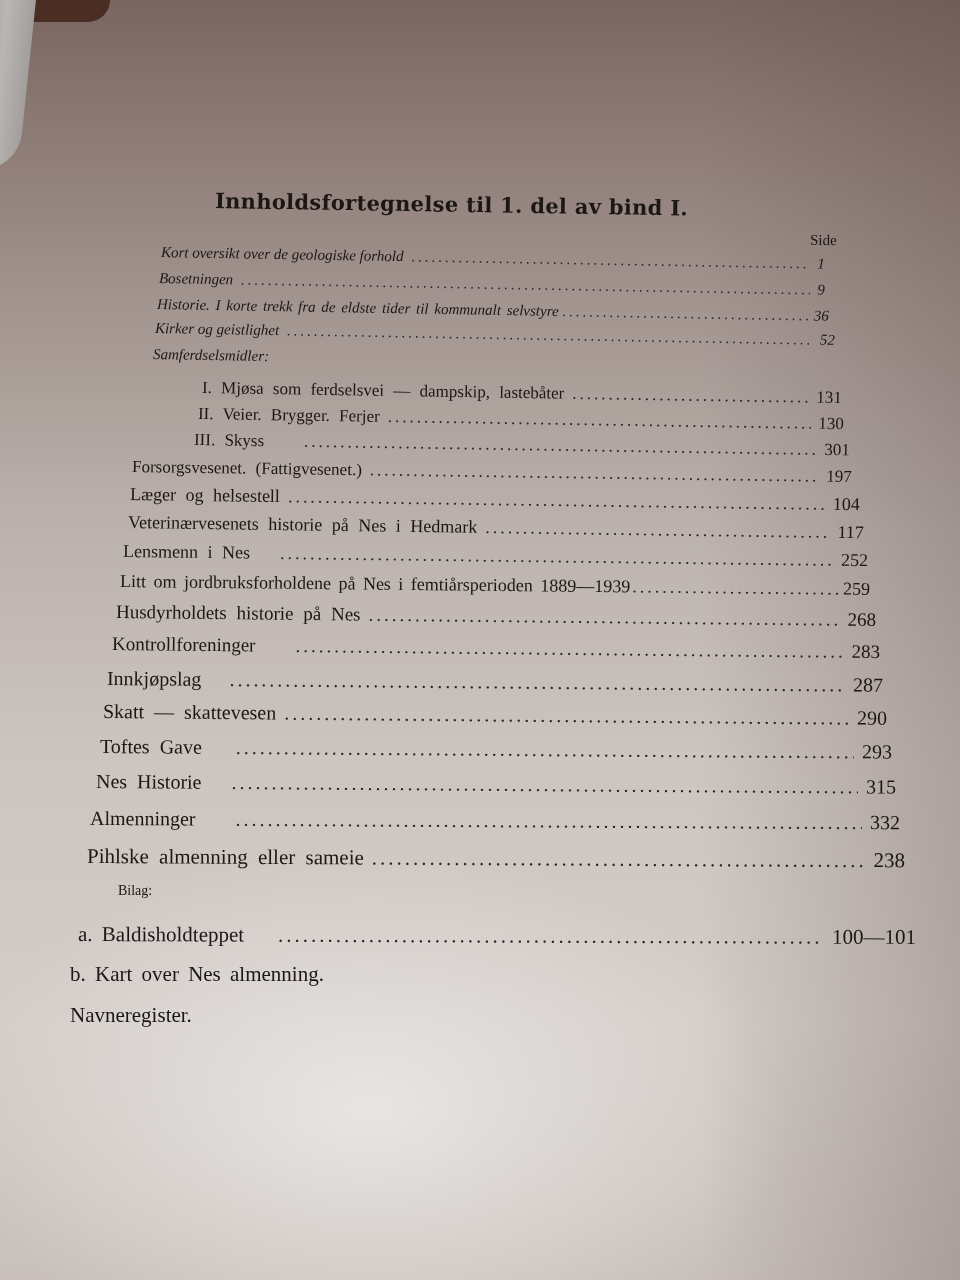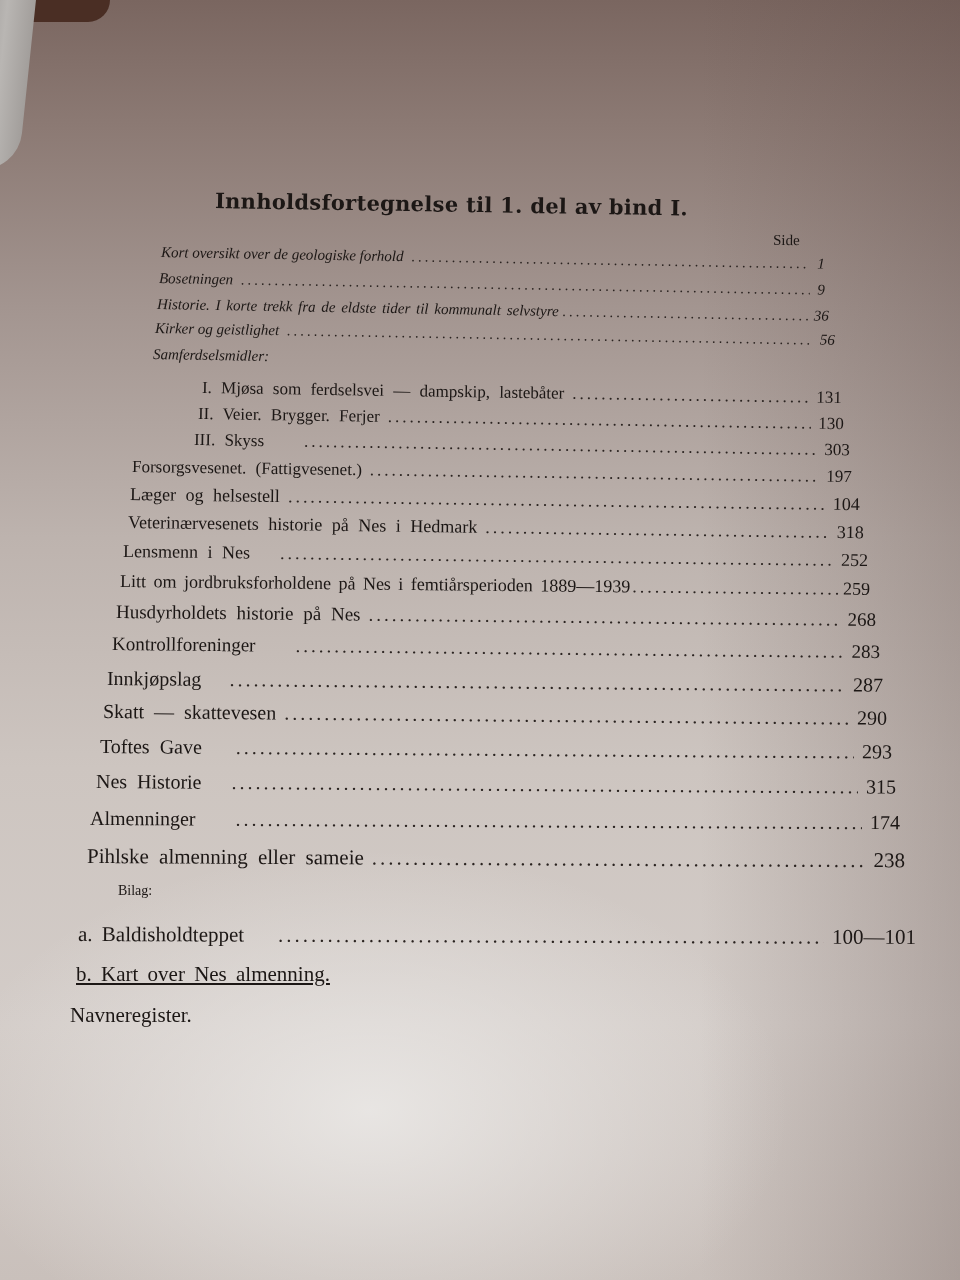--- a/index.html
+++ b/index.html
@@ -46,21 +46,21 @@
       font-family: "DejaVu Serif", "Liberation Serif", serif;
       font-weight: bold;
       font-size: 21px;
       letter-spacing: 0.3px;
       transform: rotate(0.9deg);
       transform-origin: left center;
       white-space: nowrap;
     }
     .side-label {
       position: absolute;
-      left: 773px;
+      left: 810px;
       top: 232px;
       font-size: 15px;
       transform: rotate(1deg);
     }
     .toc-line {
       position: absolute;
       display: flex;
       align-items: baseline;
       white-space: nowrap;
       transform-origin: left center;
@@ -109,59 +109,59 @@
 
 <div class="toc-line italic" style="left:157px; top:296px; width:672px; font-size:15px; transform:rotate(1deg);">
   <span class="label" style="word-spacing:2px;">Historie. I korte trekk fra de eldste tider til kommunalt selvstyre</span>
   <span class="leader" style="margin:0 4px;"></span>
   <span class="page">36</span>
 </div>
 
 <div class="toc-line italic" style="left:155px; top:320px; width:680px; font-size:15px; transform:rotate(1deg);">
   <span class="label">Kirker og geistlighet</span>
   <span class="leader"></span>
-  <span class="page">56</span>
+  <span class="page">52</span>
 </div>
 
 <div class="plain-line italic" style="left:153px; top:346px; font-size:15px; transform:rotate(1deg);">Samferdselsmidler:</div>
 
 <div class="toc-line spaced" style="left:202px; top:378px; width:640px; font-size:17px; transform:rotate(0.9deg);">
   <span class="label">I. Mjøsa som ferdselsvei — dampskip, lastebåter</span>
   <span class="leader"></span>
   <span class="page">131</span>
 </div>
 
 <div class="toc-line spaced" style="left:198px; top:404px; width:646px; font-size:17px; transform:rotate(0.9deg);">
   <span class="label">II. Veier. Brygger. Ferjer</span>
   <span class="leader"></span>
   <span class="page">130</span>
 </div>
 
 <div class="toc-line spaced" style="left:194px; top:430px; width:656px; font-size:17px; transform:rotate(0.9deg);">
   <span class="label">III. Skyss</span>
   <span class="leader" style="margin-left:40px;"></span>
-  <span class="page">303</span>
+  <span class="page">301</span>
 </div>
 
 <div class="toc-line spaced" style="left:132px; top:457px; width:720px; font-size:17px; transform:rotate(0.8deg);">
   <span class="label">Forsorgsvesenet. (Fattigvesenet.)</span>
   <span class="leader"></span>
   <span class="page">197</span>
 </div>
 
 <div class="toc-line spaced" style="left:130px; top:484px; width:730px; font-size:18px; transform:rotate(0.8deg);">
   <span class="label">Læger og helsestell</span>
   <span class="leader"></span>
   <span class="page">104</span>
 </div>
 
 <div class="toc-line spaced" style="left:128px; top:512px; width:736px; font-size:18px; transform:rotate(0.8deg);">
   <span class="label">Veterinærvesenets historie på Nes i Hedmark</span>
   <span class="leader"></span>
-  <span class="page">318</span>
+  <span class="page">117</span>
 </div>
 
 <div class="toc-line spaced" style="left:123px; top:541px; width:745px; font-size:18px; transform:rotate(0.7deg);">
   <span class="label">Lensmenn i Nes</span>
   <span class="leader" style="margin-left:30px;"></span>
   <span class="page">252</span>
 </div>
 
 <div class="toc-line" style="left:120px; top:571px; width:750px; font-size:18px; transform:rotate(0.6deg);">
   <span class="label" style="word-spacing:3px;">Litt om jordbruksforholdene på Nes i femtiårsperioden 1889—1939</span>
@@ -201,32 +201,32 @@
 
 <div class="toc-line spaced" style="left:96px; top:770px; width:800px; font-size:20px; transform:rotate(0.4deg);">
   <span class="label">Nes Historie</span>
   <span class="leader" style="margin-left:30px;"></span>
   <span class="page">315</span>
 </div>
 
 <div class="toc-line" style="left:90px; top:807px; width:810px; font-size:20px; transform:rotate(0.3deg);">
   <span class="label">Almenninger</span>
   <span class="leader" style="margin-left:40px;"></span>
-  <span class="page">174</span>
+  <span class="page">332</span>
 </div>
 
 <div class="toc-line spaced" style="left:87px; top:844px; width:818px; font-size:21px; transform:rotate(0.3deg);">
   <span class="label">Pihlske almenning eller sameie</span>
   <span class="leader"></span>
   <span class="page">238</span>
 </div>
 
 <div class="plain-line" style="left:118px; top:883px; font-size:14px;">Bilag:</div>
 
 <div class="toc-line" style="left:78px; top:922px; width:838px; font-size:21px; transform:rotate(0.2deg);">
   <span class="label" style="word-spacing:4px;">a. Baldisholdteppet</span>
   <span class="leader" style="margin-left:34px;"></span>
   <span class="page">100—101</span>
 </div>
 
-<div class="plain-line" style="left:76px; top:962px; font-size:21px; word-spacing:4px;text-decoration:underline;">b. Kart over Nes almenning.</div>
+<div class="plain-line" style="left:70px; top:962px; font-size:21px; word-spacing:4px;">b. Kart over Nes almenning.</div>
 
 <div class="plain-line" style="left:70px; top:1003px; font-size:21px;text-align:right;">Navneregister.</div>
 
 </body></html>

